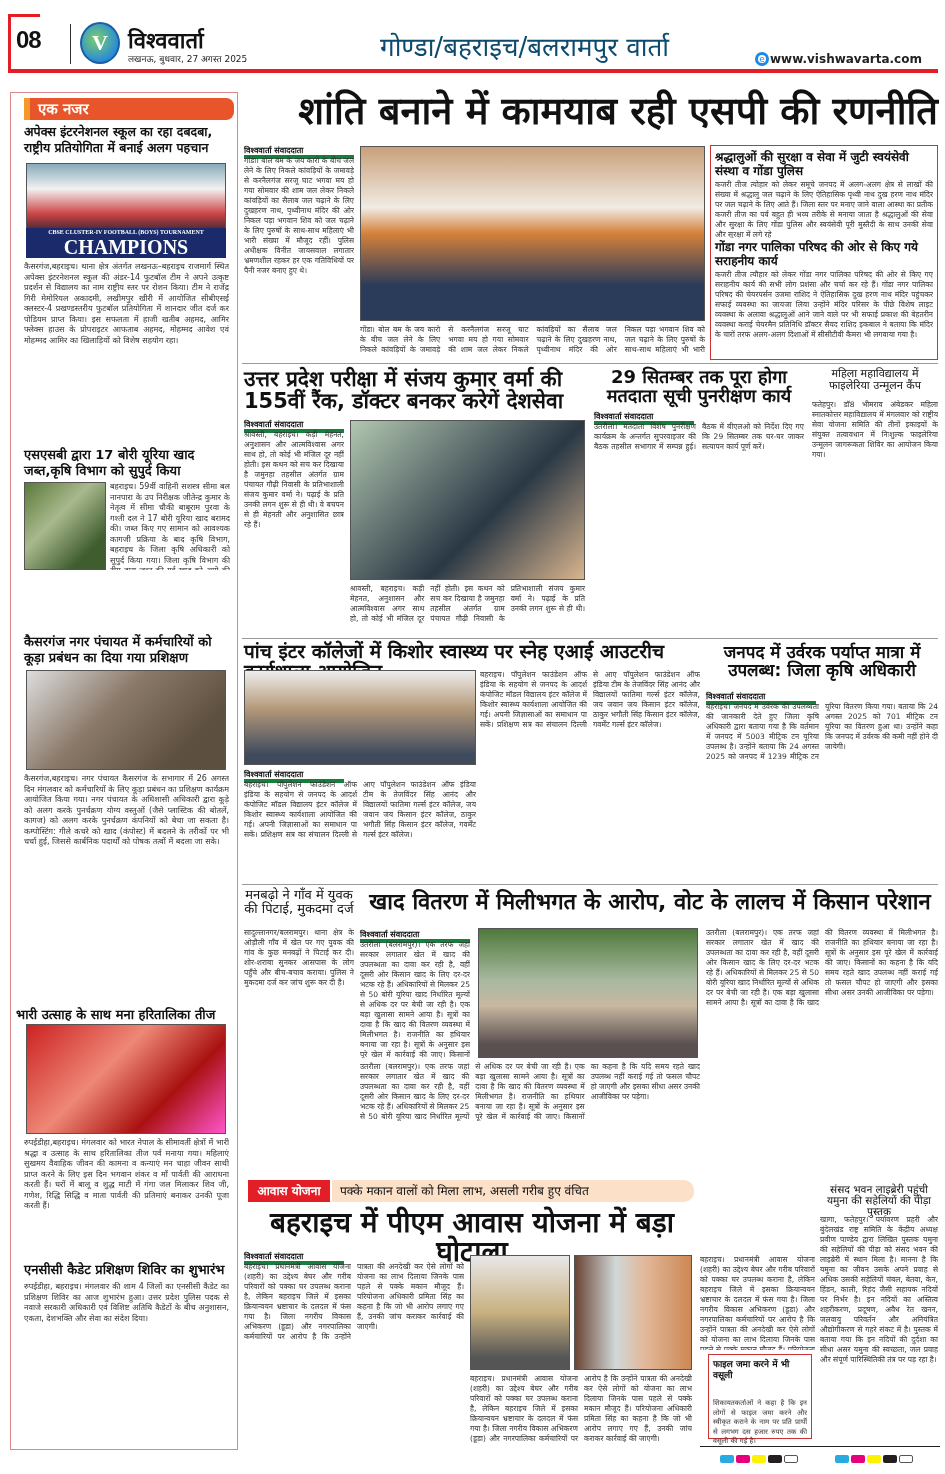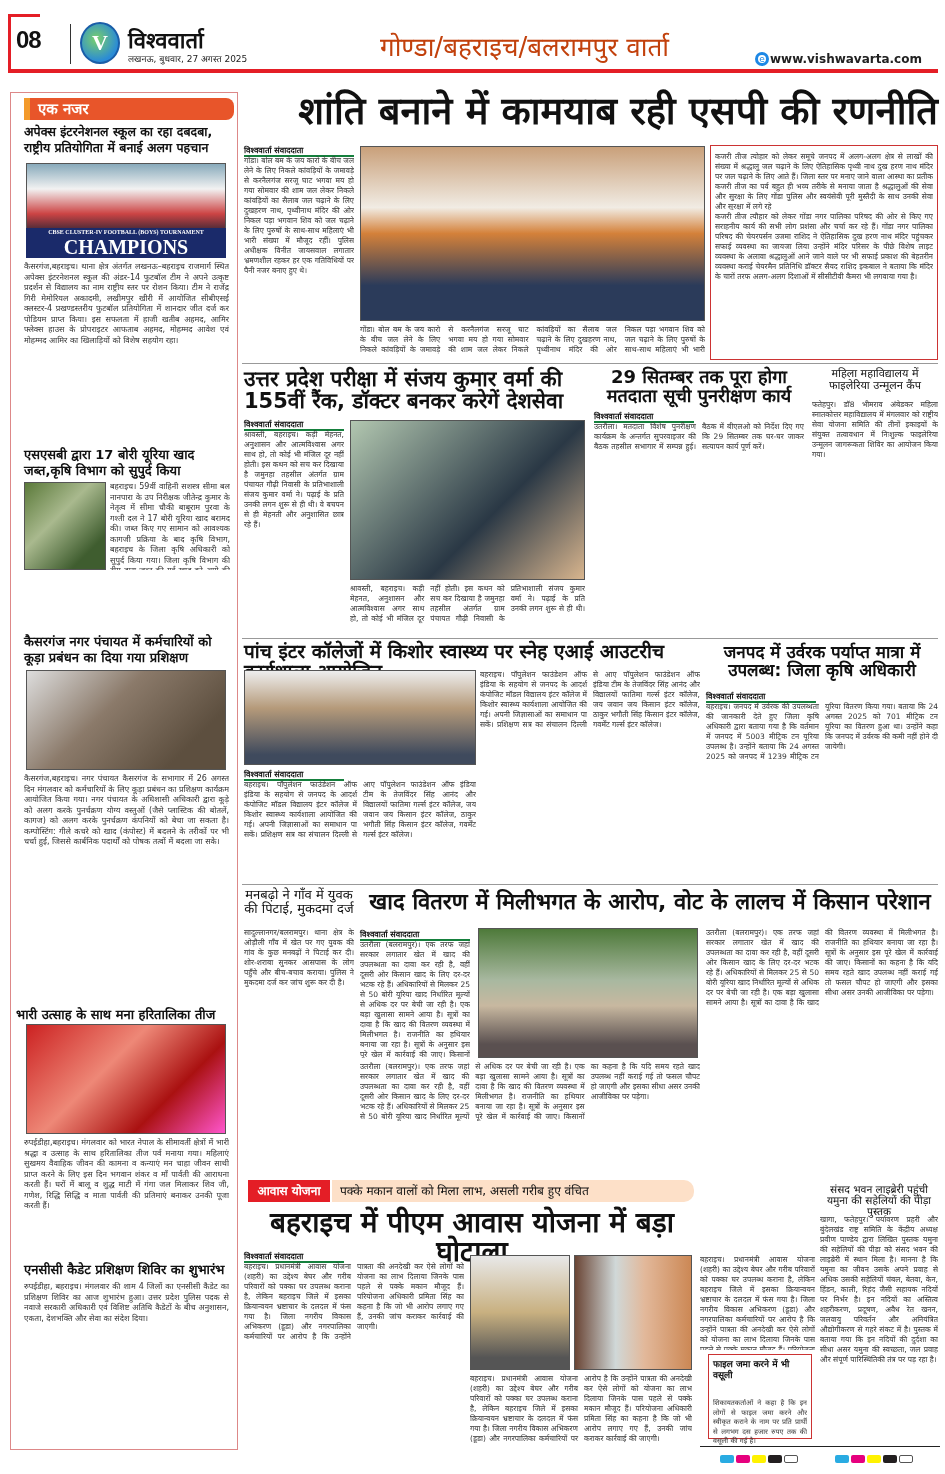--- a/index.html
+++ b/index.html
@@ -6,35 +6,35 @@
 body{width:945px;height:1474px;background:#fff;font-family:"DejaVu Sans",sans-serif;color:#111;position:relative;overflow:hidden}
 .abs{position:absolute}
 .hdr-red-top{left:8px;top:14px;width:32px;height:3px;background:#e41e26}
 .hdr-red-left{left:8px;top:14px;width:3px;height:58px;background:#e41e26}
 .hdr-red-bot{left:8px;top:69px;width:930px;height:4px;background:#e41e26}
 .pageno{left:16px;top:26px;font-size:24px;font-weight:bold;font-family:"Liberation Sans",sans-serif;letter-spacing:-1px}
 .hdr-div{left:70px;top:24px;width:1px;height:40px;background:#333}
 .logo{left:80px;top:22px;width:40px;height:42px;border-radius:50%;background:radial-gradient(circle at 40% 40%,#7bd06a,#2a8bd6 70%);border:2px solid #1a5ea8;color:#fff;font-weight:bold;font-size:22px;text-align:center;line-height:38px;font-family:"Liberation Serif",serif}
 .brand{left:128px;top:24px;font-size:22px;font-weight:bold;color:#111}
 .dateline{left:128px;top:52px;font-size:9px;color:#222}
-.section{left:380px;top:28px;font-size:26px;color:#c2410c}
+.section{left:380px;top:28px;font-size:26px;color:#0c4a6e}
 .url{left:770px;top:52px;font-size:12px;font-weight:bold;color:#222}
 .ie{left:755px;top:52px;width:14px;height:14px;border-radius:50%;border:3px solid #1e88e5;color:#1e88e5;font-size:9px;text-align:center;line-height:8px}
 .lcol{left:10px;top:92px;width:228px;height:1358px;border:1px solid #d88;background:#fff}
 .eknajar{left:24px;top:98px;width:210px;height:22px;background:#e8552a;border-radius:0 8px 8px 0;color:#fff;font-weight:bold;font-size:15px;padding-left:8px;line-height:22px;border-left:6px solid #f39a2b}
 .lhead{font-weight:bold;color:#111;font-size:13px;line-height:16px}
 .body-txt{font-size:8px;line-height:10.5px;color:#333;text-align:justify}
 .photo{background:linear-gradient(135deg,#6a7a8a,#b9a58e 40%,#4f5d3f 80%);border:1px solid #555}
 .photo.red{background:linear-gradient(135deg,#c22,#e87 40%,#a11 70%,#f5c)}
 .photo.green{background:linear-gradient(135deg,#5b7a3a,#a9b98e 40%,#3f5d2f 80%)}
 .photo.class{background:linear-gradient(135deg,#ddd,#8b7a6a 40%,#5d4f3f 80%)}
 .photo.team{background:linear-gradient(180deg,#8ab 0%,#f2f2f2 30%,#c44 60%,#223 85%)}
 .champ{background:#1a2a6a;color:#fff;font-weight:bold;text-align:center;font-family:"Liberation Serif",serif}
 .bighead{font-weight:bold;color:#111;line-height:1.05}
-.byline{font-size:8px;font-weight:bold;color:#111;border-bottom:2px solid #15803d}
+.byline{font-size:8px;font-weight:bold;color:#111;border-bottom:4px solid #15803d}
 .boxr{border:1px solid #c33;padding:4px}
 .col-txt{font-size:7.5px;line-height:10px;color:#333;text-align:justify;overflow:hidden}
 .awas-tag{left:248px;top:1180px;width:82px;height:22px;background:#e41e26;color:#fff;font-size:12px;font-weight:bold;text-align:center;line-height:22px}
 .awas-bar{left:332px;top:1180px;width:362px;height:22px;background:#fde0c8;border-radius:0 10px 10px 0;font-size:12px;line-height:22px;padding-left:8px}
 .swatches{display:flex;gap:2px}
 .sw{width:14px;height:8px;border-radius:2px}
 </style>
 </head>
 <body>
 
@@ -75,21 +75,23 @@
 <div class="abs lhead" style="left:24px;top:1262px;width:210px">एनसीसी कैडेट प्रशिक्षण शिविर का शुभारंभ</div>
 <div class="abs body-txt" style="left:24px;top:1282px;width:205px;height:160px;overflow:hidden">रुपईडीहा, बहराइच। मंगलवार की शाम 4 जिलों का एनसीसी कैडेट का प्रशिक्षण शिविर का आज शुभारंभ हुआ। उत्तर प्रदेश पुलिस पदक से नवाजे सरकारी अधिकारी एवं विशिष्ट अतिथि कैडेटों के बीच अनुशासन, एकता, देशभक्ति और सेवा का संदेश दिया।</div>
 
 <div class="abs bighead" style="left:248px;top:92px;width:690px;font-size:38px;text-align:right">शांति बनाने में कामयाब रही एसपी की रणनीति</div>
 <div class="abs byline" style="left:244px;top:144px;width:110px">विश्ववार्ता संवाददाता</div>
 <div class="abs col-txt" style="left:244px;top:156px;width:110px;height:200px">गोंडा। बोल बम के जय कारो के बीच जल लेने के लिए निकले कांवड़ियों के जमावड़े से करनैलगंज सरजू घाट भगवा मय हो गया सोमवार की शाम जल लेकर निकले कांवड़ियों का सैलाब जल चढ़ाने के लिए दुखहरण नाथ, पृथ्वीनाथ मंदिर की ओर निकल पड़ा भगवान शिव को जल चढ़ाने के लिए पुरुषों के साथ-साथ महिलाएं भी भारी संख्या में मौजूद रहीं। पुलिस अधीक्षक विनीत जायसवाल लगातार भ्रमणशील रहकर हर एक गतिविधियों पर पैनी नजर बनाए हुए थे।</div>
 <div class="abs photo" style="left:360px;top:146px;width:345px;height:175px;background:linear-gradient(180deg,#c9a07a 0%,#f1ece4 35%,#d4813a 50%,#2b3b5a 80%)"></div>
 <div class="abs col-txt" style="left:360px;top:325px;width:345px;height:34px;column-count:4;column-gap:8px">गोंडा। बोल बम के जय कारो के बीच जल लेने के लिए निकले कांवड़ियों के जमावड़े से करनैलगंज सरजू घाट भगवा मय हो गया सोमवार की शाम जल लेकर निकले कांवड़ियों का सैलाब जल चढ़ाने के लिए दुखहरण नाथ, पृथ्वीनाथ मंदिर की ओर निकल पड़ा भगवान शिव को जल चढ़ाने के लिए पुरुषों के साथ-साथ महिलाएं भी भारी संख्या में मौजूद रहीं। पुलिस अधीक्षक विनीत जायसवाल लगातार भ्रमणशील रहकर हर एक गतिविधियों पर पैनी नजर बनाए हुए थे।</div>
 
 <div class="abs boxr" style="left:710px;top:145px;width:228px;height:215px">
+  <div class="lhead" style="font-size:12px;line-height:14px">श्रद्धालुओं की सुरक्षा व सेवा में जुटी स्वयंसेवी संस्था व गोंडा पुलिस</div>
   <div class="col-txt" style="height:58px;margin-top:2px">कजरी तीज त्योहार को लेकर समूचे जनपद में अलग-अलग क्षेत्र से लाखों की संख्या में श्रद्धालु जल चढ़ाने के लिए ऐतिहासिक पृथ्वी नाथ दुख हरण नाथ मंदिर पर जल चढ़ाने के लिए आते हैं। जिला स्तर पर मनाए जाने वाला आस्था का प्रतीक कजरी तीज का पर्व बहुत ही भव्य तरीके से मनाया जाता है श्रद्धालुओं की सेवा और सुरक्षा के लिए गोंडा पुलिस और स्वयंसेवी पूरी मुस्तैदी के साथ उनकी सेवा और सुरक्षा में लगे रहे</div>
+  <div class="lhead" style="font-size:12px;line-height:14px;margin-top:2px">गोंडा नगर पालिका परिषद की ओर से किए गये सराहनीय कार्य</div>
   <div class="col-txt" style="height:85px;margin-top:2px">कजरी तीज त्यौहार को लेकर गोंडा नगर पालिका परिषद की ओर से किए गए सराहनीय कार्य की सभी लोग प्रशंसा और चर्चा कर रहे हैं। गोंडा नगर पालिका परिषद की चेयरपर्सन उजमा राशिद ने ऐतिहासिक दुख हरण नाथ मंदिर पहुंचकर सफाई व्यवस्था का जायजा लिया उन्होंने मंदिर परिसर के पीछे विशेष लाइट व्यवस्था के अलावा श्रद्धालुओं आने जाने वाले पर भी सफाई प्रकाश की बेहतरीन व्यवस्था कराई चेयरमैन प्रतिनिधि डॉक्टर सैयद राशिद इकबाल ने बताया कि मंदिर के चारों तरफ अलग-अलग दिशाओं में सीसीटीवी कैमरा भी लगवाया गया है।</div>
 </div>
 
 <div class="abs" style="left:242px;top:363px;width:696px;height:1px;background:#999"></div>
 <div class="abs bighead" style="left:244px;top:368px;width:340px;font-size:21px">उत्तर प्रदेश परीक्षा में संजय कुमार वर्मा की 155वीं रैंक, डॉक्टर बनकर करेगें देशसेवा</div>
 <div class="abs byline" style="left:244px;top:418px;width:100px">विश्ववार्ता संवाददाता</div>
 <div class="abs col-txt" style="left:244px;top:430px;width:100px;height:200px">श्रावस्ती, बहराइच। कड़ी मेहनत, अनुशासन और आत्मविश्वास अगर साथ हो, तो कोई भी मंजिल दूर नहीं होती। इस कथन को सच कर दिखाया है जमुनहा तहसील अंतर्गत ग्राम पंचायत गौढ़ी निवासी के प्रतिभाशाली संजय कुमार वर्मा ने। पढ़ाई के प्रति उनकी लगन शुरू से ही थी। वे बचपन से ही मेहनती और अनुशासित छात्र रहे हैं।</div>
 <div class="abs photo" style="left:350px;top:420px;width:235px;height:160px;background:linear-gradient(135deg,#b2c7b0,#2a3845 60%,#d8b58e)"></div>
 <div class="abs col-txt" style="left:350px;top:584px;width:235px;height:46px;column-count:3;column-gap:6px">श्रावस्ती, बहराइच। कड़ी मेहनत, अनुशासन और आत्मविश्वास अगर साथ हो, तो कोई भी मंजिल दूर नहीं होती। इस कथन को सच कर दिखाया है जमुनहा तहसील अंतर्गत ग्राम पंचायत गौढ़ी निवासी के प्रतिभाशाली संजय कुमार वर्मा ने। पढ़ाई के प्रति उनकी लगन शुरू से ही थी। वे बचपन से ही मेहनती और अनुशासित छात्र रहे हैं।</div>
 

